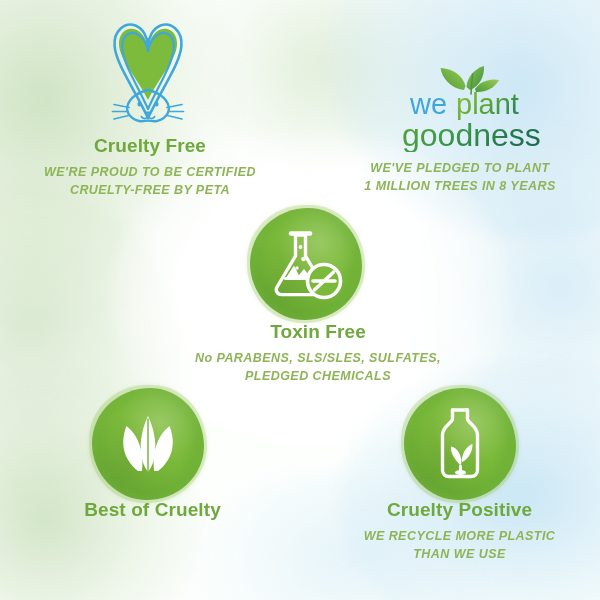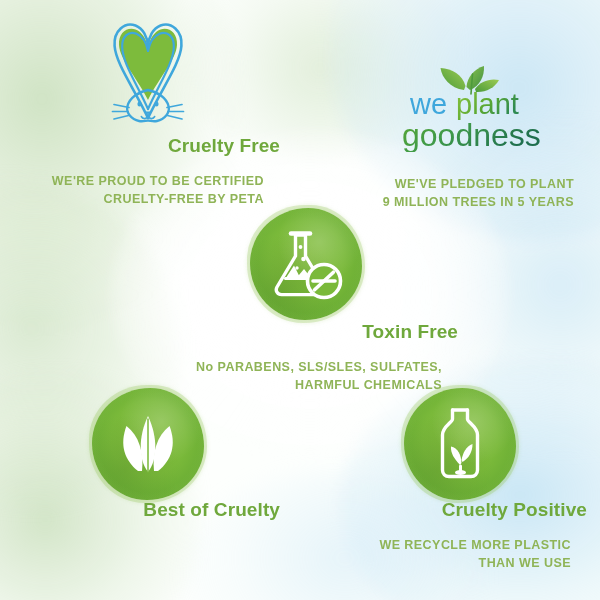--- a/index.html
+++ b/index.html
@@ -60,29 +60,30 @@
     background:radial-gradient(ellipse at 55% 40%, rgba(178,219,243,.30) 0%, rgba(218,238,250,.14) 48%, rgba(255,255,255,0) 80%);
     filter:blur(10px);border-radius:50%;
   }
   .wash-white-center{
     left:110px;top:130px;width:400px;height:330px;
     background:radial-gradient(ellipse at 50% 50%, rgba(255,255,255,.95) 0%, rgba(255,255,255,.75) 45%, rgba(255,255,255,0) 80%);
     filter:blur(6px);border-radius:50%;
   }
 
   
-  .panel{position:absolute;text-align:right;}
+  .panel{position:absolute;text-align:center;}
   .panel-title{
     font-size:19px;font-weight:bold;letter-spacing:.1px;
     color:#6fa83c;margin:0 0 7px 0;line-height:1.1;
   }
   .panel-body{
     font-size:12.5px;font-weight:bold;letter-spacing:.45px;
-    color:#8fb457;line-height:1.42;margin:16px;
+    color:#8fb457;line-height:1.42;margin:0;
     white-space:pre-line;
+    font-style:italic;
   }
 
   .p-cruelty{left:20px;top:136px;width:260px;}
   .p-plant{left:330px;top:160px;width:260px;}
   .p-toxin{left:178px;top:322px;width:280px;}
   .p-nature{left:25px;top:500px;width:255px;}
   .p-plastic{left:332px;top:500px;width:255px;}
 
   
   .badge{
@@ -203,21 +204,21 @@
 
       <text x="16" y="54" font-family="'Liberation Sans', sans-serif" font-size="29" fill="#3fa7dc">we</text>
       <text x="62" y="54" font-family="'Liberation Sans', sans-serif" font-size="29" fill="url(#gradPlant)">plant</text>
 
       <text x="8" y="86" font-family="'Liberation Sans', sans-serif" font-size="32" fill="url(#gradGoodness)">goodness</text>
     </svg>
   </div>
 
   <div class="panel p-plant">
     <div class="panel-body">WE'VE PLEDGED TO PLANT
-9 MILLION TREES IN 5 YEARS</div>
+1 MILLION TREES IN 8 YEARS</div>
   </div>
 
   <div class="badge b-toxin">
     <div class="blob"></div>
     <svg viewBox="0 0 112 112" xmlns="http://www.w3.org/2000/svg">
       <g fill="none" stroke="#ffffff" stroke-width="3.4" stroke-linejoin="round" stroke-linecap="round">
 
         <path d="M45.5 27 L45.5 48 L27 79 C 25 82.6, 27.4 86.6, 31.6 86.6 L69.4 86.6
                  C 73.6 86.6, 76 82.6, 74 79 L55.5 48 L55.5 27 Z"></path>
 
@@ -235,21 +236,21 @@
 
       <circle cx="74" cy="73" r="16.5" fill="#7ab93a" stroke="#ffffff" stroke-width="3.6"></circle>
       <path d="M63 73 L85 73" stroke="#ffffff" stroke-width="3.6" stroke-linecap="round"></path>
       <path d="M64.6 81.8 L83.4 64.2" stroke="#ffffff" stroke-width="3.6" stroke-linecap="round"></path>
     </svg>
   </div>
 
   <div class="panel p-toxin">
     <div class="panel-title">Toxin Free</div>
     <div class="panel-body">No PARABENS, SLS/SLES, SULFATES,
-HARMFUL CHEMICALS</div>
+PLEDGED CHEMICALS</div>
   </div>
 
   <div class="badge b-nature">
     <div class="blob"></div>
     <svg viewBox="0 0 112 112" xmlns="http://www.w3.org/2000/svg">
 
       <path d="M46 83 C 32 72, 27.5 56, 34.5 38 C 47 48, 52 64, 50 83 Z" fill="#ffffff"></path>
 
       <path d="M66 83 C 80 72, 84.5 56, 77.5 38 C 65 48, 60 64, 62 83 Z" fill="#ffffff"></path>
 

